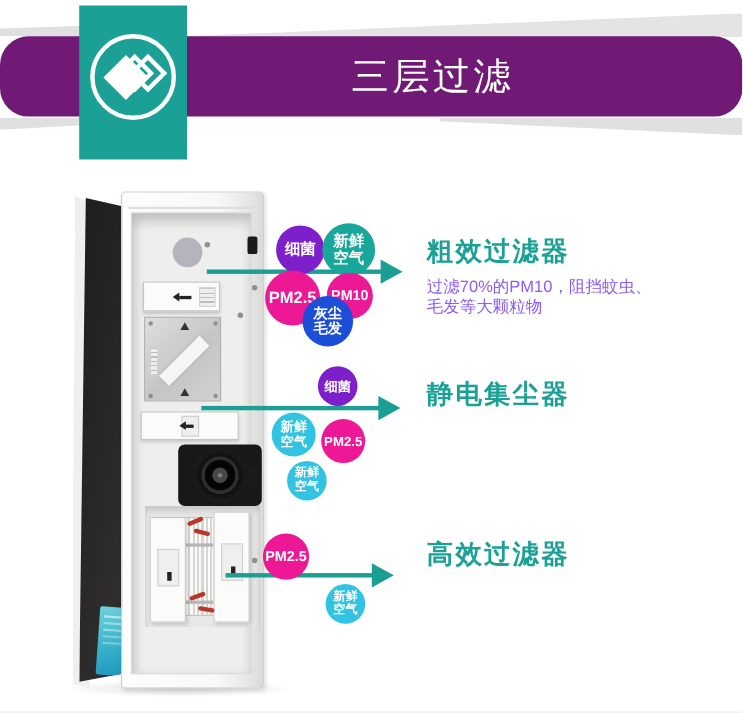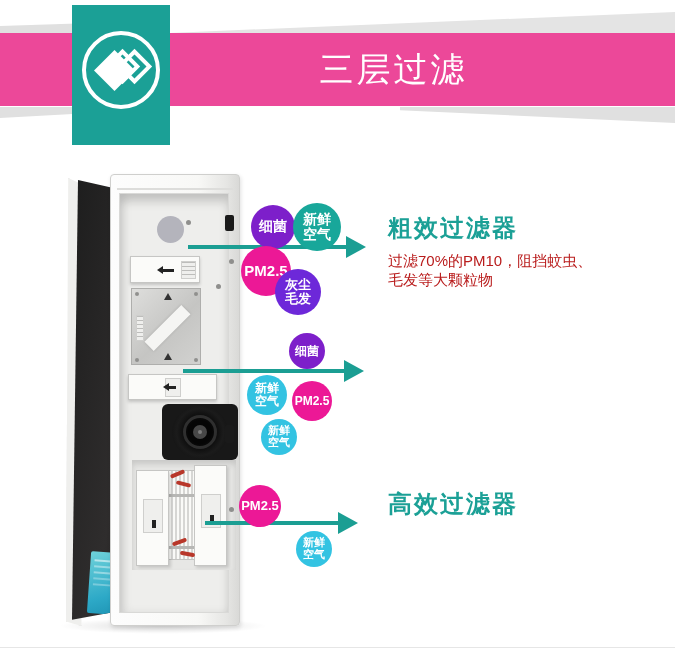--- a/index.html
+++ b/index.html
@@ -117,33 +117,33 @@
   .b-lg { font-size:14px; } .b-xl { font-size:15px; }
 
   .arrow-line { position:absolute; height:4px; z-index:5; }
   .arrow-head { position:absolute; width:0; height:0; z-index:5;
       border-top:11px solid transparent; border-bottom:11px solid transparent;
       border-left-width:20px; border-left-style:solid; }
 
   
   .section { position:absolute; left:388px; width:220px; }
   .section-title { font-size:24px; font-weight:bold; letter-spacing:2px; margin-bottom:7px; }
-  .section-body { font-size:15px; color:#b91c1c; line-height:19px; white-space:pre-line; }
+  .section-body { font-size:15px; color:#8b5cf6; line-height:19px; white-space:pre-line; }
 </style>
 </head>
 <body>
 
 <div class="page">
 
   <div class="ribbon-wedge wedge-top-left"></div>
   <div class="ribbon-wedge wedge-top-right"></div>
   <div class="ribbon-wedge wedge-bottom-left"></div>
   <div class="ribbon-wedge wedge-bottom-right"></div>
 
-  <div class="banner" style="background: #ec4899;">
+  <div class="banner" style="background: #701a75; border-radius: 26px;">
     <span class="banner-title" style="color: rgb(255, 255, 255);">三层过滤</span>
   </div>
 
   <div class="logo-block" style="background: rgb(27, 160, 150);">
     <div class="logo-circle">
       <div class="logo-diamond-line2"></div>
       <div class="logo-diamond-line1"></div>
       <div class="logo-diamond-solid"></div>
     </div>
   </div>
@@ -219,38 +219,40 @@
   <div class="arrow-head" style="left: 346px; top: 236px; border-left-color: rgb(27, 158, 147);"></div>
   <div class="arrow-line" style="left: 183px; top: 369px; width: 163px; background: rgb(27, 158, 147);"></div>
   <div class="arrow-head" style="left: 344px; top: 360px; border-left-color: rgb(27, 158, 147);"></div>
   <div class="arrow-line" style="left: 205px; top: 521px; width: 135px; background: rgb(27, 158, 147);"></div>
   <div class="arrow-head" style="left: 338px; top: 512px; border-left-color: rgb(27, 158, 147);"></div>
 
   <div class="bubble b-lg" style="left: 251px; top: 205px; width: 44px; height: 44px; background: rgb(125, 31, 202);">细菌</div>
   <div class="bubble b-lg" style="left: 293px; top: 203px; width: 48px; height: 48px; background: rgb(24, 167, 154);">新鲜
 空气</div>
   <div class="bubble b-xl" style="left: 241px; top: 246px; width: 50px; height: 50px; background: rgb(236, 24, 150);">PM2.5</div>
-  <div class="bubble b-md" style="left: 275px; top: 269px; width: 46px; height: 46px; background: #6d28d9;">灰尘
+  <div class="bubble b-md" style="left: 297px; top: 248px; width: 42px; height: 42px; background: rgb(236, 24, 150);">PM10</div>
+  <div class="bubble b-md" style="left: 275px; top: 269px; width: 46px; height: 46px; background: #1d4ed8;">灰尘
 毛发</div>
 
   <div class="bubble b-sm" style="left: 289px; top: 333px; width: 36px; height: 36px; background: rgb(125, 31, 202);">细菌</div>
   <div class="bubble b-sm" style="left: 247px; top: 375px; width: 40px; height: 40px; background: rgb(51, 195, 226);">新鲜
 空气</div>
   <div class="bubble b-sm" style="left: 292px; top: 381px; width: 40px; height: 40px; background: rgb(236, 24, 150);">PM2.5</div>
   <div class="bubble b-xs" style="left: 261px; top: 419px; width: 36px; height: 36px; background: rgb(51, 195, 226);">新鲜
 空气</div>
 
   <div class="bubble b-md" style="left: 239px; top: 485px; width: 42px; height: 42px; background: rgb(236, 24, 150);">PM2.5</div>
   <div class="bubble b-xs" style="left: 296px; top: 531px; width: 36px; height: 36px; background: rgb(51, 195, 226);">新鲜
 空气</div>
 
   <div class="section" style="top:212px;">
     <div class="section-title" style="color: rgb(27, 160, 150);">粗效过滤器</div>
     <div class="section-body">过滤70%的PM10，阻挡蚊虫、
 毛发等大颗粒物</div>
   </div>
   <div class="section" style="top:342px;">
+    <div class="section-title" style="color: rgb(27, 160, 150);">静电集尘器</div>
   </div>
   <div class="section" style="top:488px;">
     <div class="section-title" style="color: rgb(27, 160, 150);">高效过滤器</div>
   </div>
 
 </div>
 
 </body></html>

